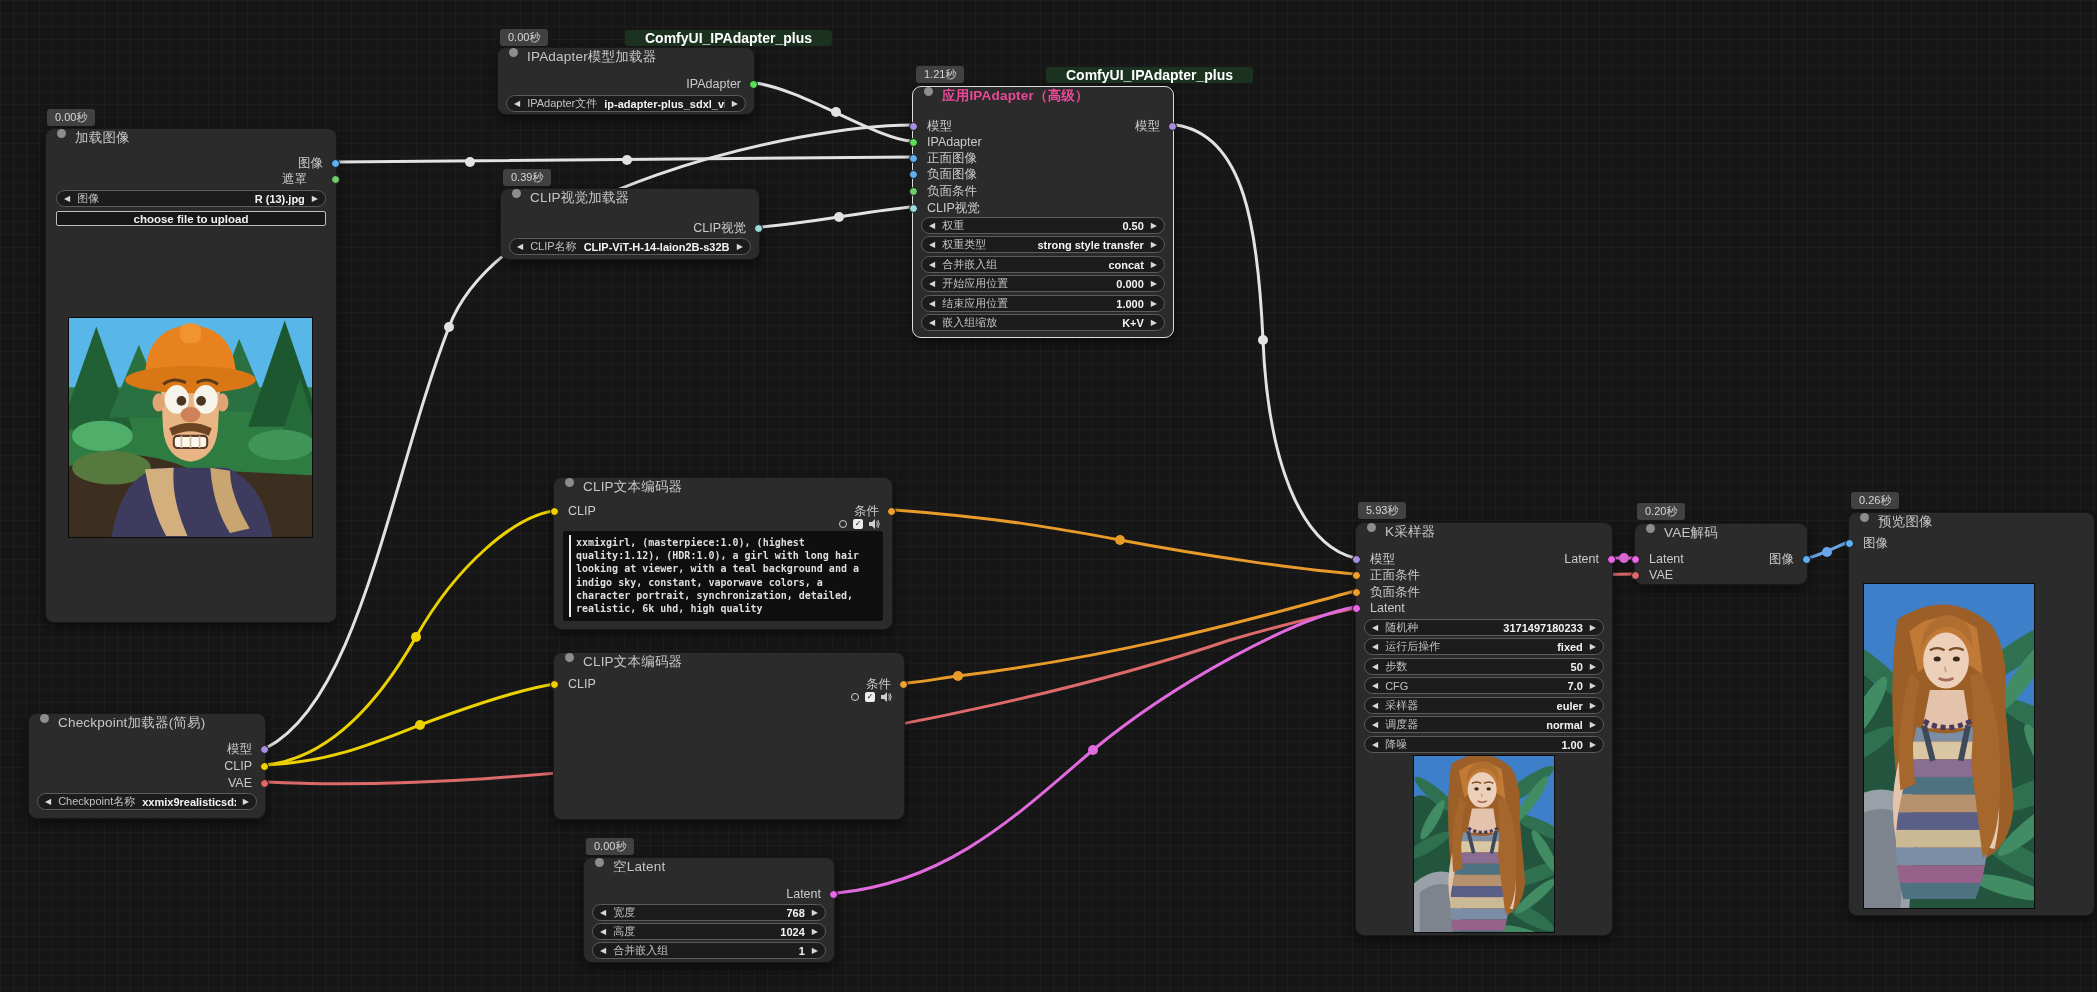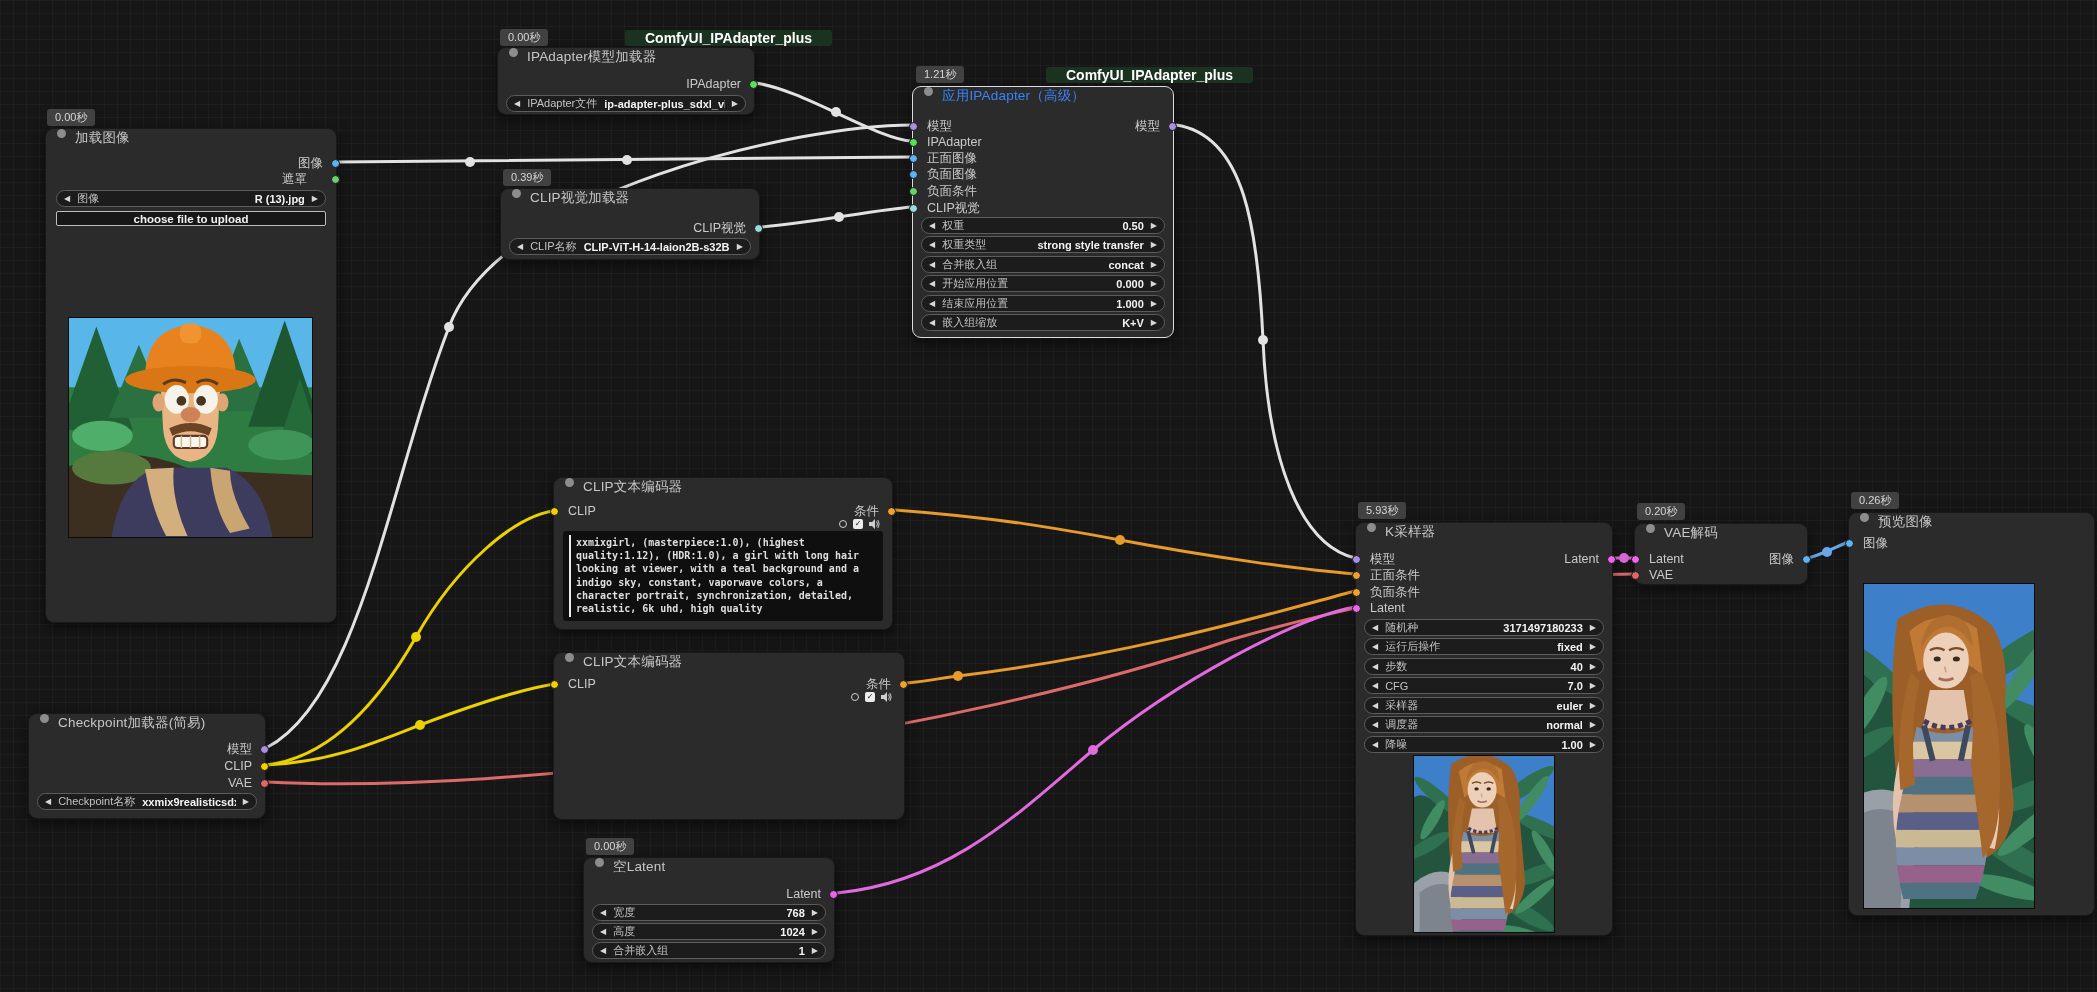--- a/index.html
+++ b/index.html
@@ -224,21 +224,21 @@
       <span class="arr">◀</span>
       <span class="wl">CLIP名称</span>
       <span class="wv">CLIP-ViT-H-14-laion2B-s32B-...</span>
       <span class="arr">▶</span>
     </div>
   </div>
 
   <div class="timer" style="left:916px;top:66px">1.21秒</div>
   <div class="badge" style="left:1046px;top:67px">ComfyUI_IPAdapter_plus</div>
   <div class="node selected" style="left:912px;top:86px;width:262px;height:252px">
-    <div class="ntitle" style="font-weight:normal;color:#3b82f6">
+    <div class="ntitle" style="font-weight:bold;color:#ec4899">
         <span class="tdot"></span>
       <span>应用IPAdapter（高级）</span>
       </div>
     <i class="pin" style="left:-4px;top:35px;background:#a98fe0"></i>
     <div class="slabel" style="left:14px;top:31px">模型</div>
     <i class="pin" style="left:-4px;top:51px;background:#57e057"></i>
     <div class="slabel" style="left:14px;top:47px">IPAdapter</div>
     <i class="pin" style="left:-4px;top:67px;background:#5fb2f2"></i>
     <div class="slabel" style="left:14px;top:63px">正面图像</div>
     <i class="pin" style="left:-4px;top:83px;background:#5fb2f2"></i>
@@ -397,21 +397,21 @@
     </div>
     <div class="widget" style="left:8px;right:8px;top:115px">
       <span class="arr">◀</span>
       <span class="wl">运行后操作</span>
       <span class="wv">fixed</span>
       <span class="arr">▶</span>
     </div>
     <div class="widget" style="left:8px;right:8px;top:135px">
       <span class="arr">◀</span>
       <span class="wl">步数</span>
-      <span class="wv">40</span>
+      <span class="wv">50</span>
       <span class="arr">▶</span>
     </div>
     <div class="widget" style="left:8px;right:8px;top:154px">
       <span class="arr">◀</span>
       <span class="wl">CFG</span>
       <span class="wv">7.0</span>
       <span class="arr">▶</span>
     </div>
     <div class="widget" style="left:8px;right:8px;top:174px">
       <span class="arr">◀</span>

